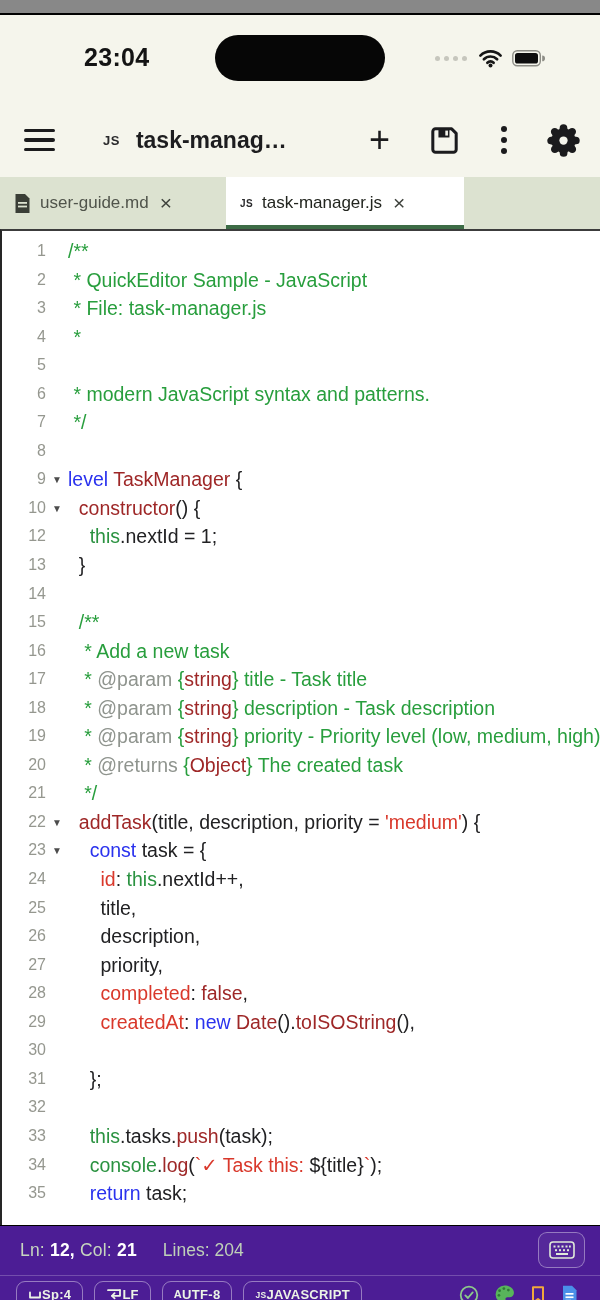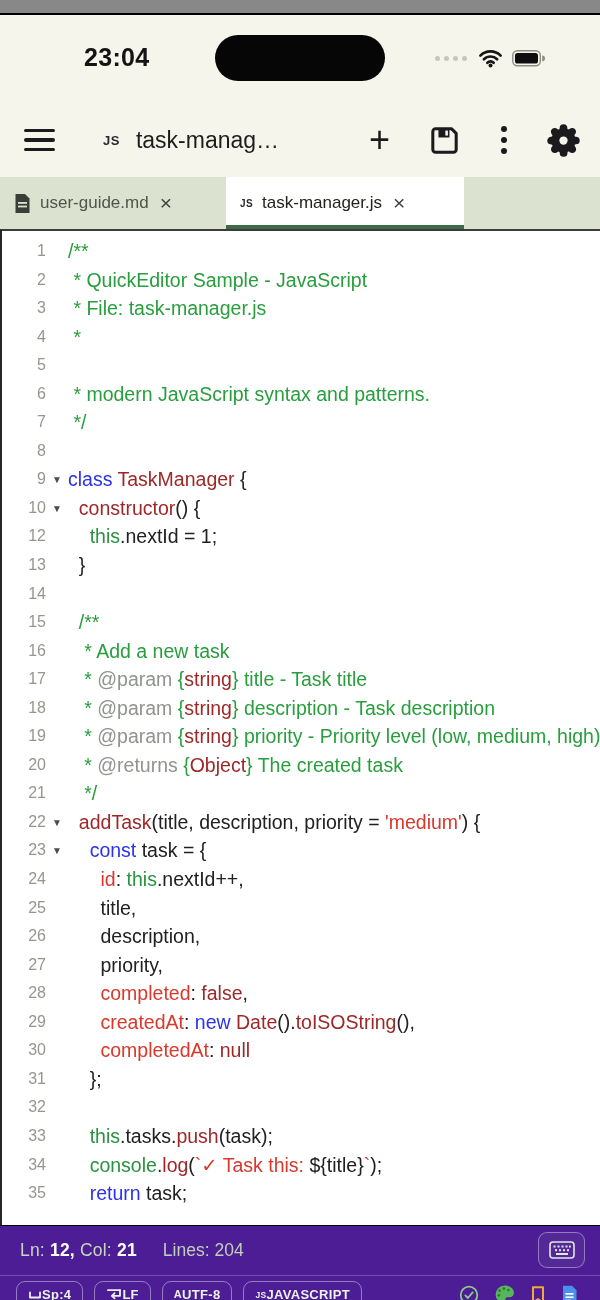--- a/index.html
+++ b/index.html
@@ -16,21 +16,21 @@
            width:170px; height:46px; background:#060606; border-radius:24px; }
   .sb-right{ position:absolute; right:55px; top:34px; display:flex; align-items:center; gap:9px; }
   .sig-dots{ display:flex; gap:4px; margin-right:2px; }
   .sig-dots i{ width:5px; height:5px; border-radius:50%; background:#c6c6bd; }
 
   
   .toolbar{ height:74px; background:#f5f5ec; display:flex; align-items:center; padding:0 20px 0 24px; }
   .hamburger{ width:31px; display:flex; flex-direction:column; gap:6px; cursor:pointer; }
   .hamburger i{ height:3.5px; background:#1b1b1d; border-radius:2px; }
   .tb-js{ margin-left:48px; font-size:13px; font-weight:800; color:#2a2a2c; letter-spacing:.5px; }
-  .tb-title{ margin-left:16px; font-size:23px; font-weight:400; color:#1d1d1f;
+  .tb-title{ margin-left:16px; font-size:23px; font-weight:700; color:#1d1d1f;
              max-width:180px; white-space:nowrap; overflow:hidden; }
   .tb-actions{ margin-left:auto; display:flex; align-items:center; gap:38px; }
   .plus-btn{ font-size:36px; font-weight:300; color:#1b1b1d; line-height:30px; }
   .kebab{ display:flex; flex-direction:column; gap:5px; padding:0 2px; }
   .kebab i{ width:6px; height:6px; border-radius:50%; background:#1b1b1d; }
 
   
   .tabbar{ height:52px; background:#dce2d0; display:flex;text-align:center; }
   .tab{ display:flex; align-items:center; gap:9px; padding:0 14px; position:relative; }
   .tab-inactive{ width:226px; color:#50544b; }
@@ -199,21 +199,21 @@
         <span class="codetext"><span class="tk-c"> */</span></span>
       </div>
       <div class="line">
         <span class="ln">8</span>
         <span class="fold"></span>
         <span class="codetext"></span>
       </div>
       <div class="line">
         <span class="ln">9</span>
         <span class="fold">▼</span>
-        <span class="codetext"><span class="tk-k">class</span><span class="tk-d"> </span><span class="tk-m">TaskManager</span><span class="tk-d"> {</span></span>
+        <span class="codetext"><span class="tk-k">level</span><span class="tk-d"> </span><span class="tk-m">TaskManager</span><span class="tk-d"> {</span></span>
       </div>
       <div class="line">
         <span class="ln">10</span>
         <span class="fold">▼</span>
         <span class="codetext"><span class="tk-d">  </span><span class="tk-m">constructor</span><span class="tk-d">() {</span></span>
       </div>
       <div class="line">
         <span class="ln">12</span>
         <span class="fold"></span>
         <span class="codetext"><span class="tk-d">    </span><span class="tk-t">this</span><span class="tk-d">.nextId = 1;</span></span>
@@ -299,21 +299,20 @@
         <span class="codetext"><span class="tk-d">      </span><span class="tk-r">completed</span><span class="tk-d">: </span><span class="tk-m">false</span><span class="tk-d">,</span></span>
       </div>
       <div class="line">
         <span class="ln">29</span>
         <span class="fold"></span>
         <span class="codetext"><span class="tk-d">      </span><span class="tk-r">createdAt</span><span class="tk-d">: </span><span class="tk-k">new</span><span class="tk-d"> </span><span class="tk-m">Date</span><span class="tk-d">().</span><span class="tk-m">toISOString</span><span class="tk-d">(),</span></span>
       </div>
       <div class="line">
         <span class="ln">30</span>
         <span class="fold"></span>
-        <span class="codetext"><span class="tk-d">      </span><span class="tk-r">completedAt</span><span class="tk-d">: </span><span class="tk-m">null</span></span>
       </div>
       <div class="line">
         <span class="ln">31</span>
         <span class="fold"></span>
         <span class="codetext"><span class="tk-d">    };</span></span>
       </div>
       <div class="line">
         <span class="ln">32</span>
         <span class="fold"></span>
         <span class="codetext"></span>

